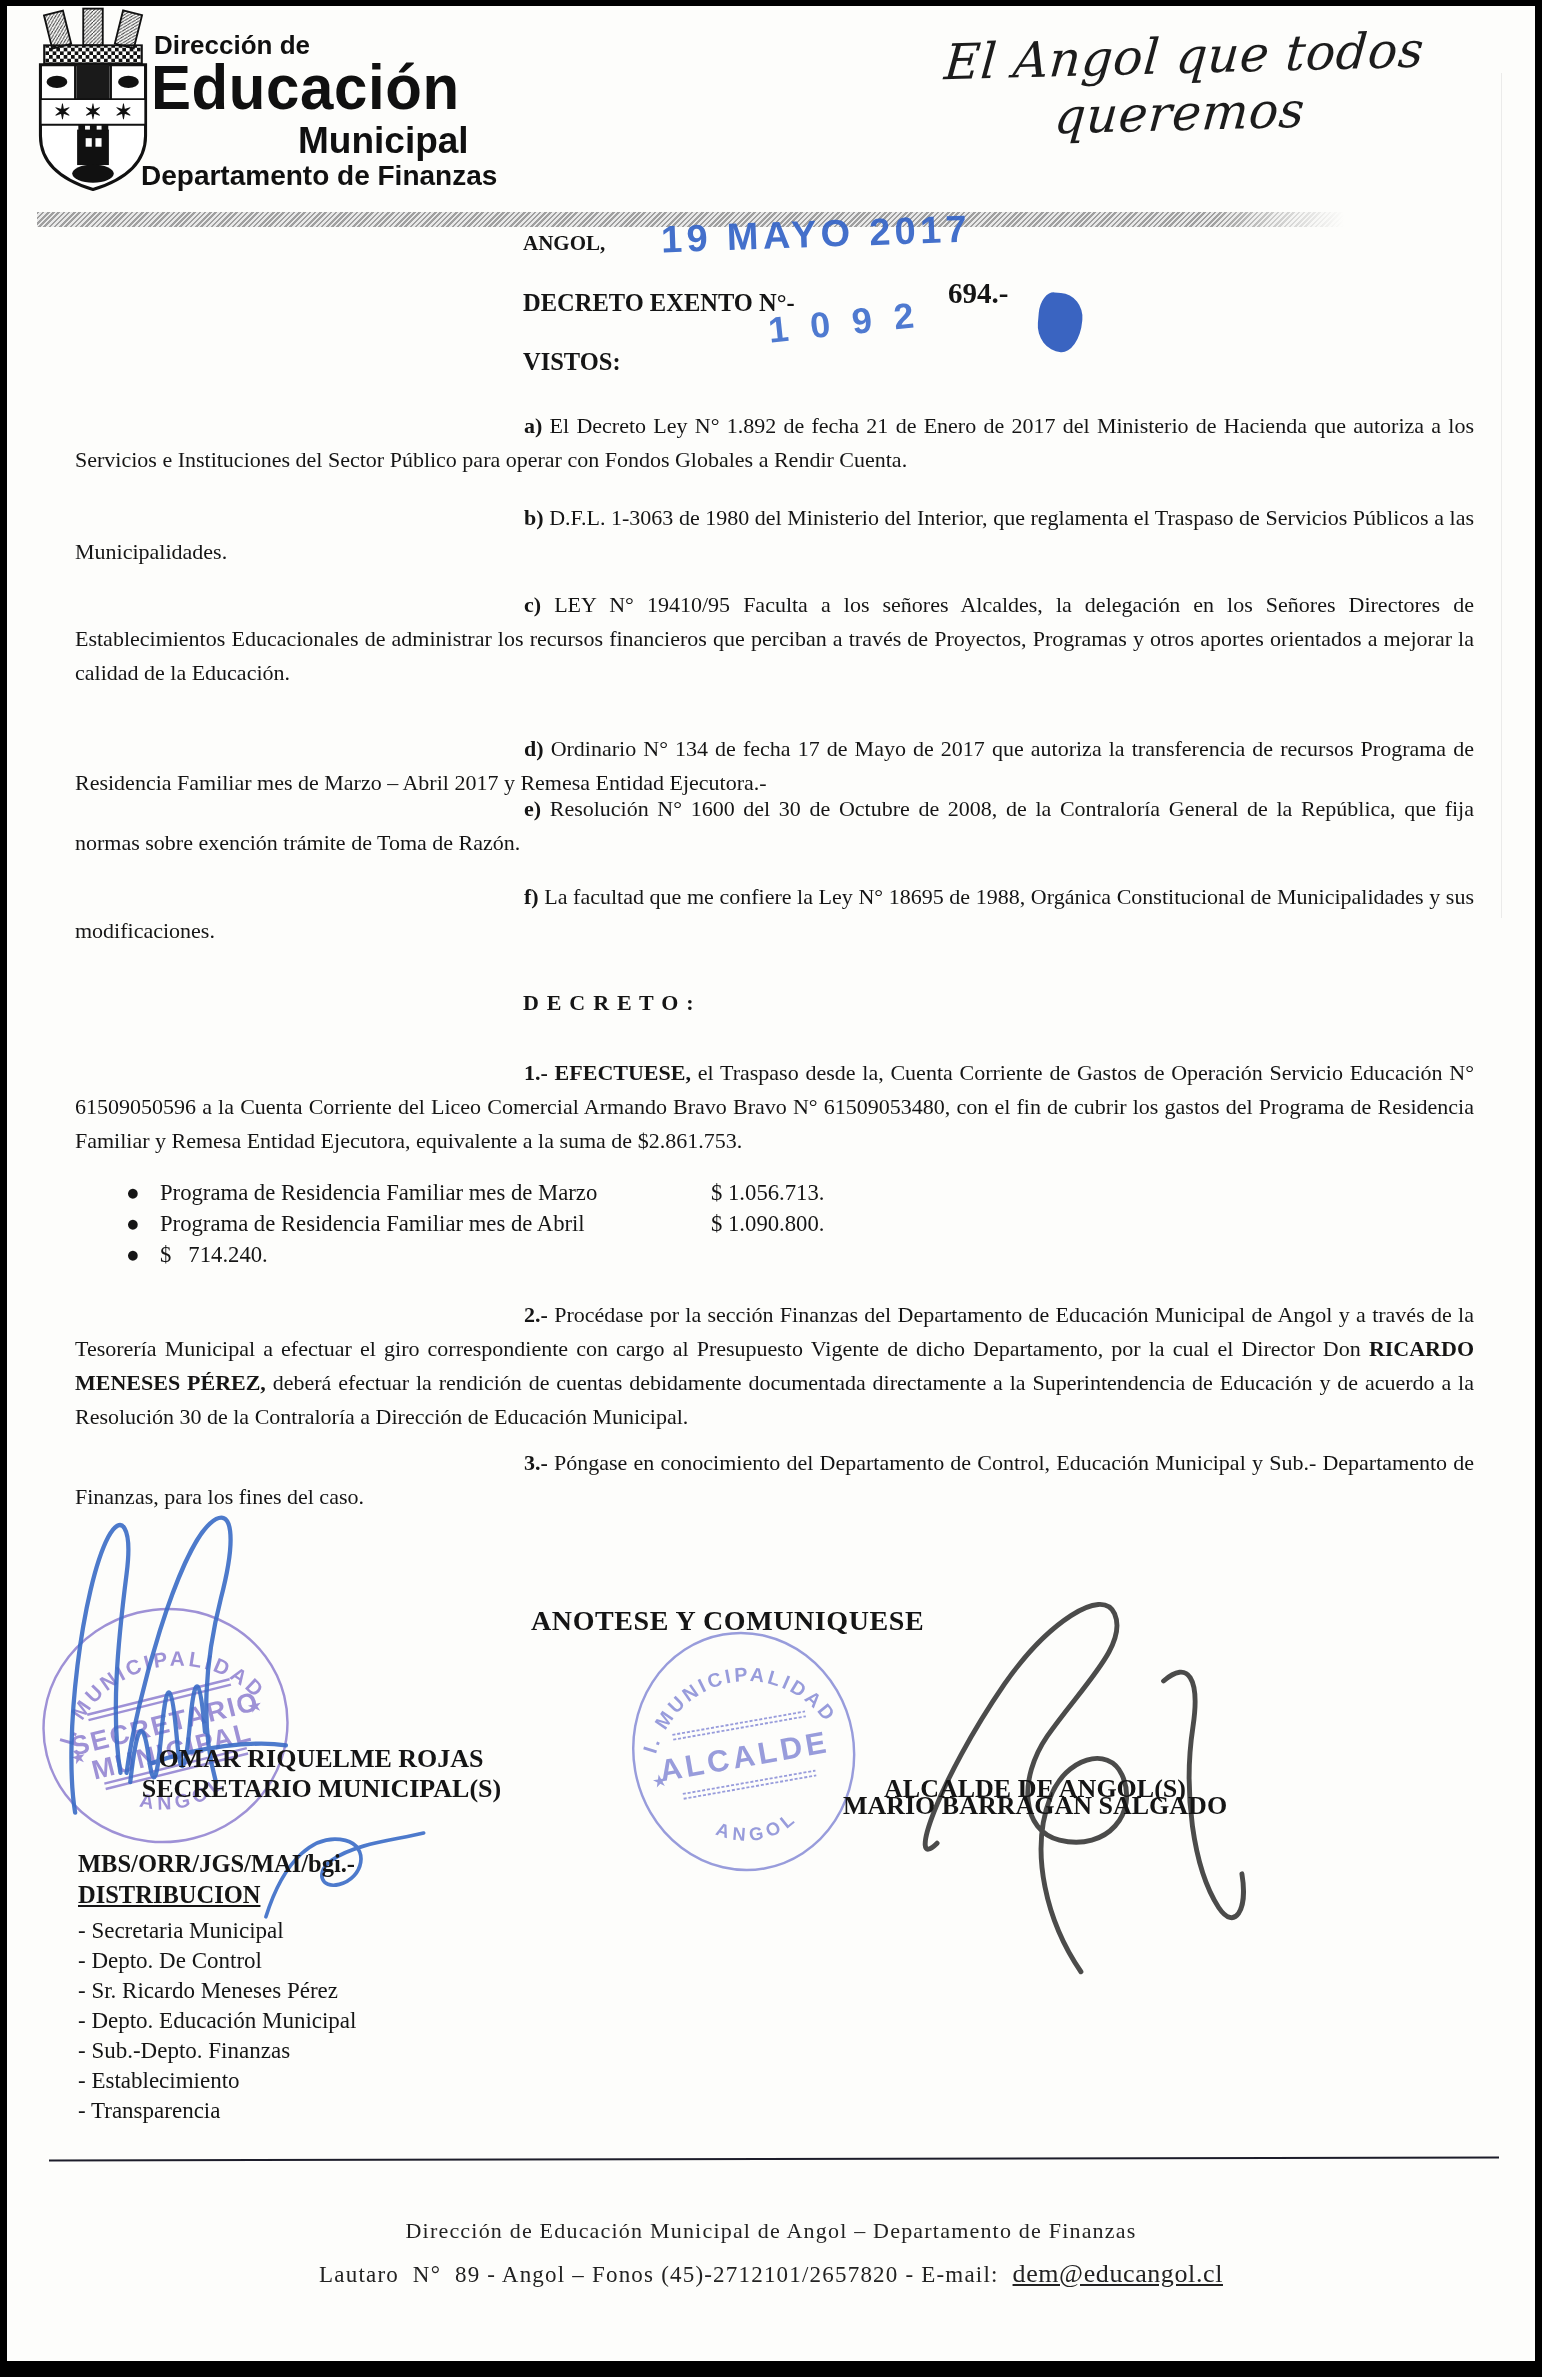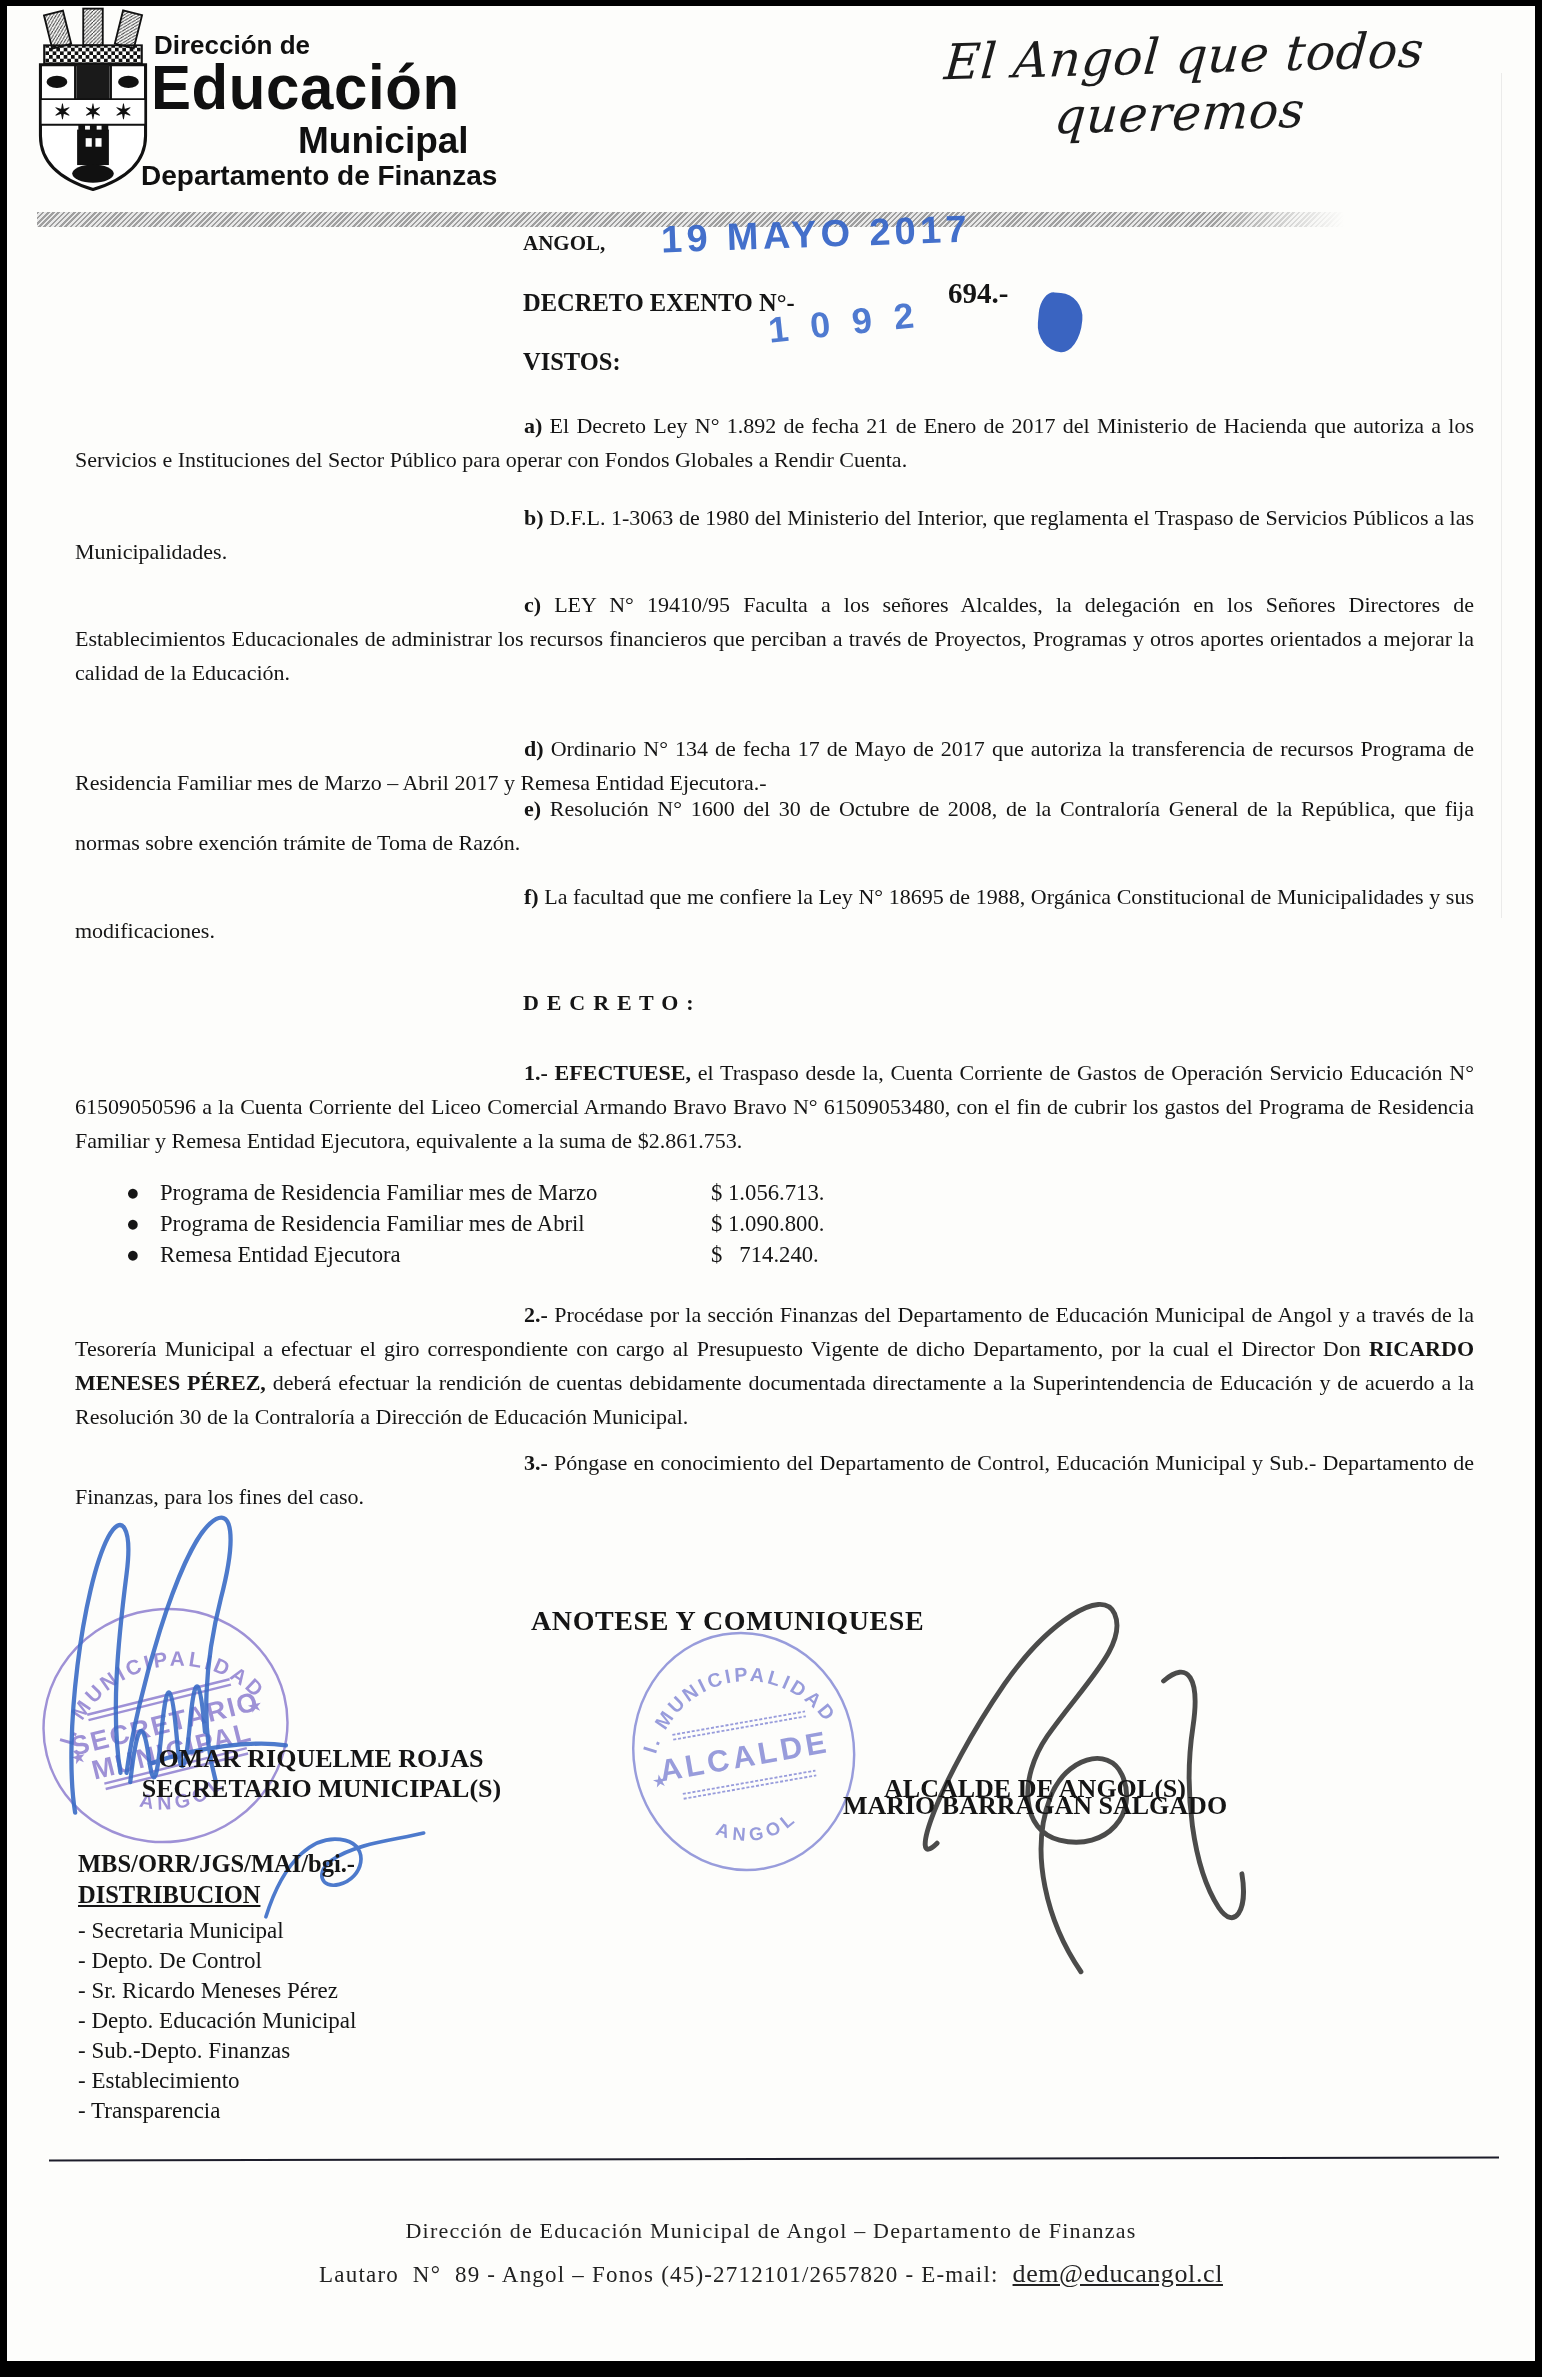--- a/index.html
+++ b/index.html
@@ -137,21 +137,20 @@
         <span class="blabel">Programa de Residencia Familiar mes de Marzo</span>
         <span class="bamount">$ 1.056.713.</span>
       </div>
     <div class="brow">
         <span class="dot">●</span>
         <span class="blabel">Programa de Residencia Familiar mes de Abril</span>
         <span class="bamount">$ 1.090.800.</span>
       </div>
     <div class="brow">
         <span class="dot">●</span>
-        <span class="blabel">Remesa Entidad Ejecutora</span>
         <span class="bamount">$   714.240.</span>
       </div>
   </div>
 
   <p class="vp" style="top:1298px;"><span class="lead">2.-</span><span> Procédase por la sección Finanzas del Departamento de Educación Municipal de Angol y a través de la Tesorería Municipal a efectuar el giro correspondiente con cargo al Presupuesto Vigente de dicho Departamento, por la cual el Director Don </span><span class="b">RICARDO MENESES PÉREZ,</span><span> deberá efectuar la  rendición de cuentas debidamente documentada directamente a la Superintendencia de Educación y de acuerdo a la Resolución 30 de la Contraloría a Dirección de Educación Municipal.</span></p>
 
   <p class="vp" style="top:1446px;"><span class="lead">3.-</span><span> Póngase en conocimiento del Departamento de Control, Educación Municipal y Sub.- Departamento de Finanzas, para los fines del caso.</span></p>
 
   <div class="abs b anotese">ANOTESE Y COMUNIQUESE</div>
 

